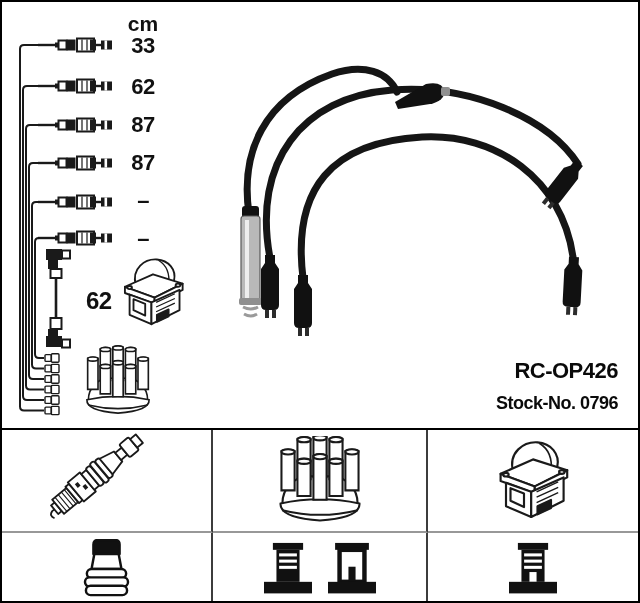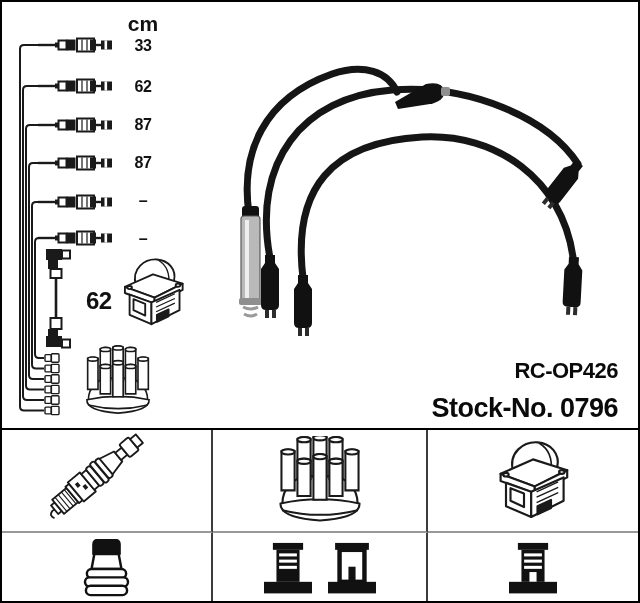--- a/index.html
+++ b/index.html
@@ -4,31 +4,31 @@
 <style>
   html,body{margin:0;padding:0;background:#fff;}
   #frame{
     position:relative;width:640px;height:603px;background:#fff;
     border:2px solid #000;box-sizing:border-box;overflow:hidden;
     font-family:"Liberation Sans","DejaVu Sans",sans-serif;
   }
   .abs{position:absolute;}
   .lenlabel{
     position:absolute;left:112px;width:58px;height:24px;
-    text-align:center;font-weight:bold;font-size:16px;color:#111;line-height:24px;
+    text-align:center;font-weight:bold;font-size:22px;color:#111;line-height:24px;
     letter-spacing:-0.5px;
   }
   #unit-header{position:absolute;left:112px;top:10px;width:58px;text-align:center;
     font-weight:bold;font-size:21px;color:#111;}
   #coil-wire-len{position:absolute;left:84px;top:285px;width:50px;
     font-weight:bold;font-size:24px;color:#111;letter-spacing:-0.5px;}
   #product-code{position:absolute;right:20px;top:356px;
     font-weight:bold;font-size:22px;color:#0a0a0a;letter-spacing:-0.5px;}
   #stock-no{position:absolute;right:20px;top:391px;
-    font-weight:bold;font-size:27px;color:#0a0a0a;letter-spacing:-0.5px;}
+    font-weight:bold;font-size:18px;color:#0a0a0a;letter-spacing:-0.5px;}
   #bottom-table{
     position:absolute;left:0;top:426px;width:636px;height:173px;
     border-top:2px solid #000;
     display:grid;grid-template-columns:211px 215px 1fr;grid-template-rows:103px 1fr;
   }
   .cell{display:flex;align-items:center;justify-content:center;overflow:hidden;}
   .cell.br{border-right:2px solid #3c3c3c;}
   .cell.bb{border-bottom:2px solid #989898;}
   svg{display:block;}
 </style>

